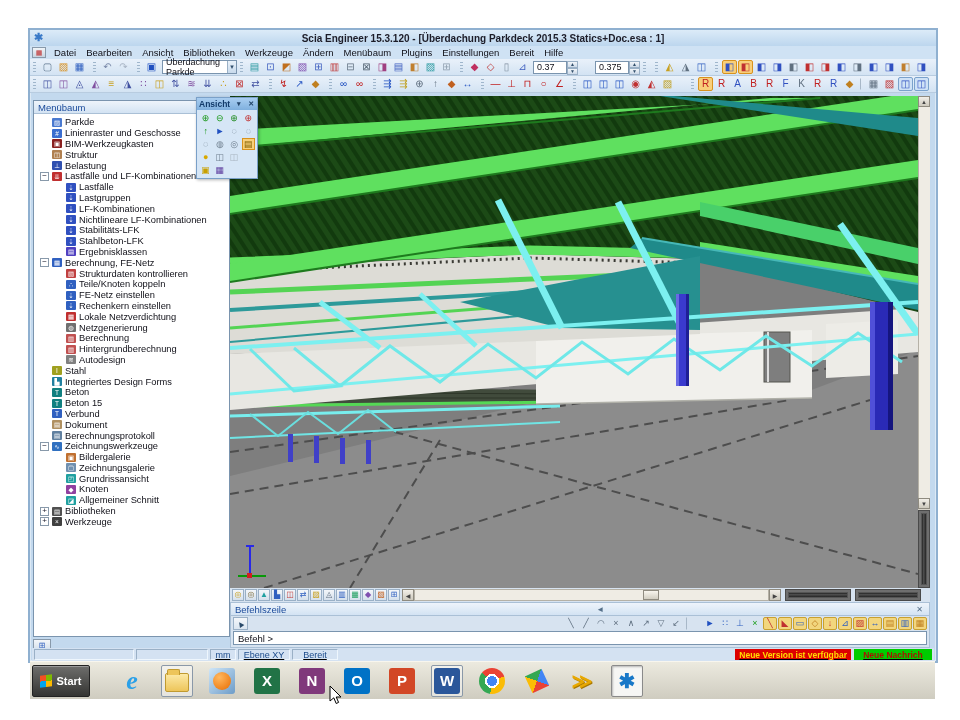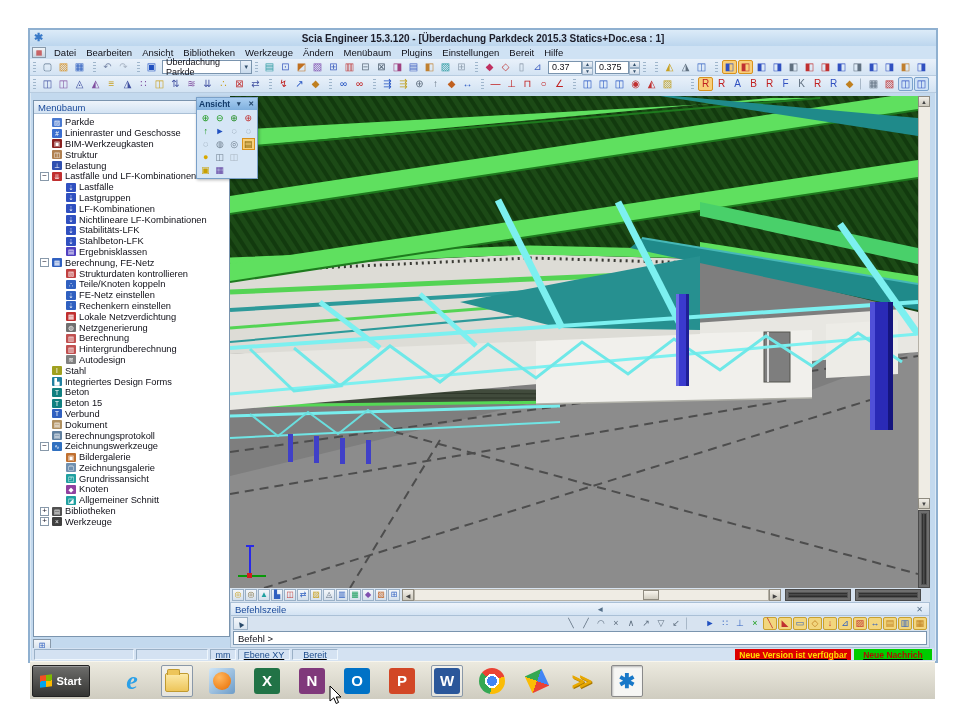--- a/index.html
+++ b/index.html
@@ -29,21 +29,21 @@
   .tbi { width:15px; height:14px; display:inline-flex; align-items:center; justify-content:center;
     font-size:10px; line-height:1; border:1px solid transparent; border-radius:2px; }
   .tbi.act  { background:#f8cf7a; border-color:#d8921e; }
   .tbi.act2 { background:#cfe2f6; border-color:#7aa2cc; }
   .tbi.gold { background:#f2d67e; border-color:#c8a030; }
   .tbi.sepi { width:3px; height:12px; border-left:1px solid #a8b8c8; border-radius:0; margin:0 2px; }
   .combo { width:112px; height:14px; background:#ffffff; border:1px solid #7a94ae;
     display:flex; align-items:center; font-size:9px; color:#101018; padding-left:3px; }
   .combo .arr { margin-left:auto; width:12px; height:12px; background:linear-gradient(#eaf2fa,#c8daec);
     border-left:1px solid #9ab0c6; display:flex; align-items:center; justify-content:center; font-size:7px; color:#33506d; }
-  .spin { display:flex; align-items:center; margin-left:2px; }
+  .spin { display:flex; align-items:center; margin-left:17px; }
   .spin .val { width:34px; height:13px; background:#fff; border:1px solid #7a94ae; font-size:9px;
     display:flex; align-items:center; padding-left:3px; color:#101018; }
   .spin .arrs { display:flex; flex-direction:column; width:11px; height:13px; }
   .spin .arrs span { flex:1; background:linear-gradient(#f2f6fa,#ccd9e8); border:1px solid #9ab0c6;
     font-size:5px; line-height:5px; text-align:center; color:#33506d; }
   .mlauto { margin-left:auto; }
 
   
   .treepanel { position:absolute; left:3px; top:70px; width:197px; height:537px;
     background:#ffffff; border:1px solid #7a94ae; }

